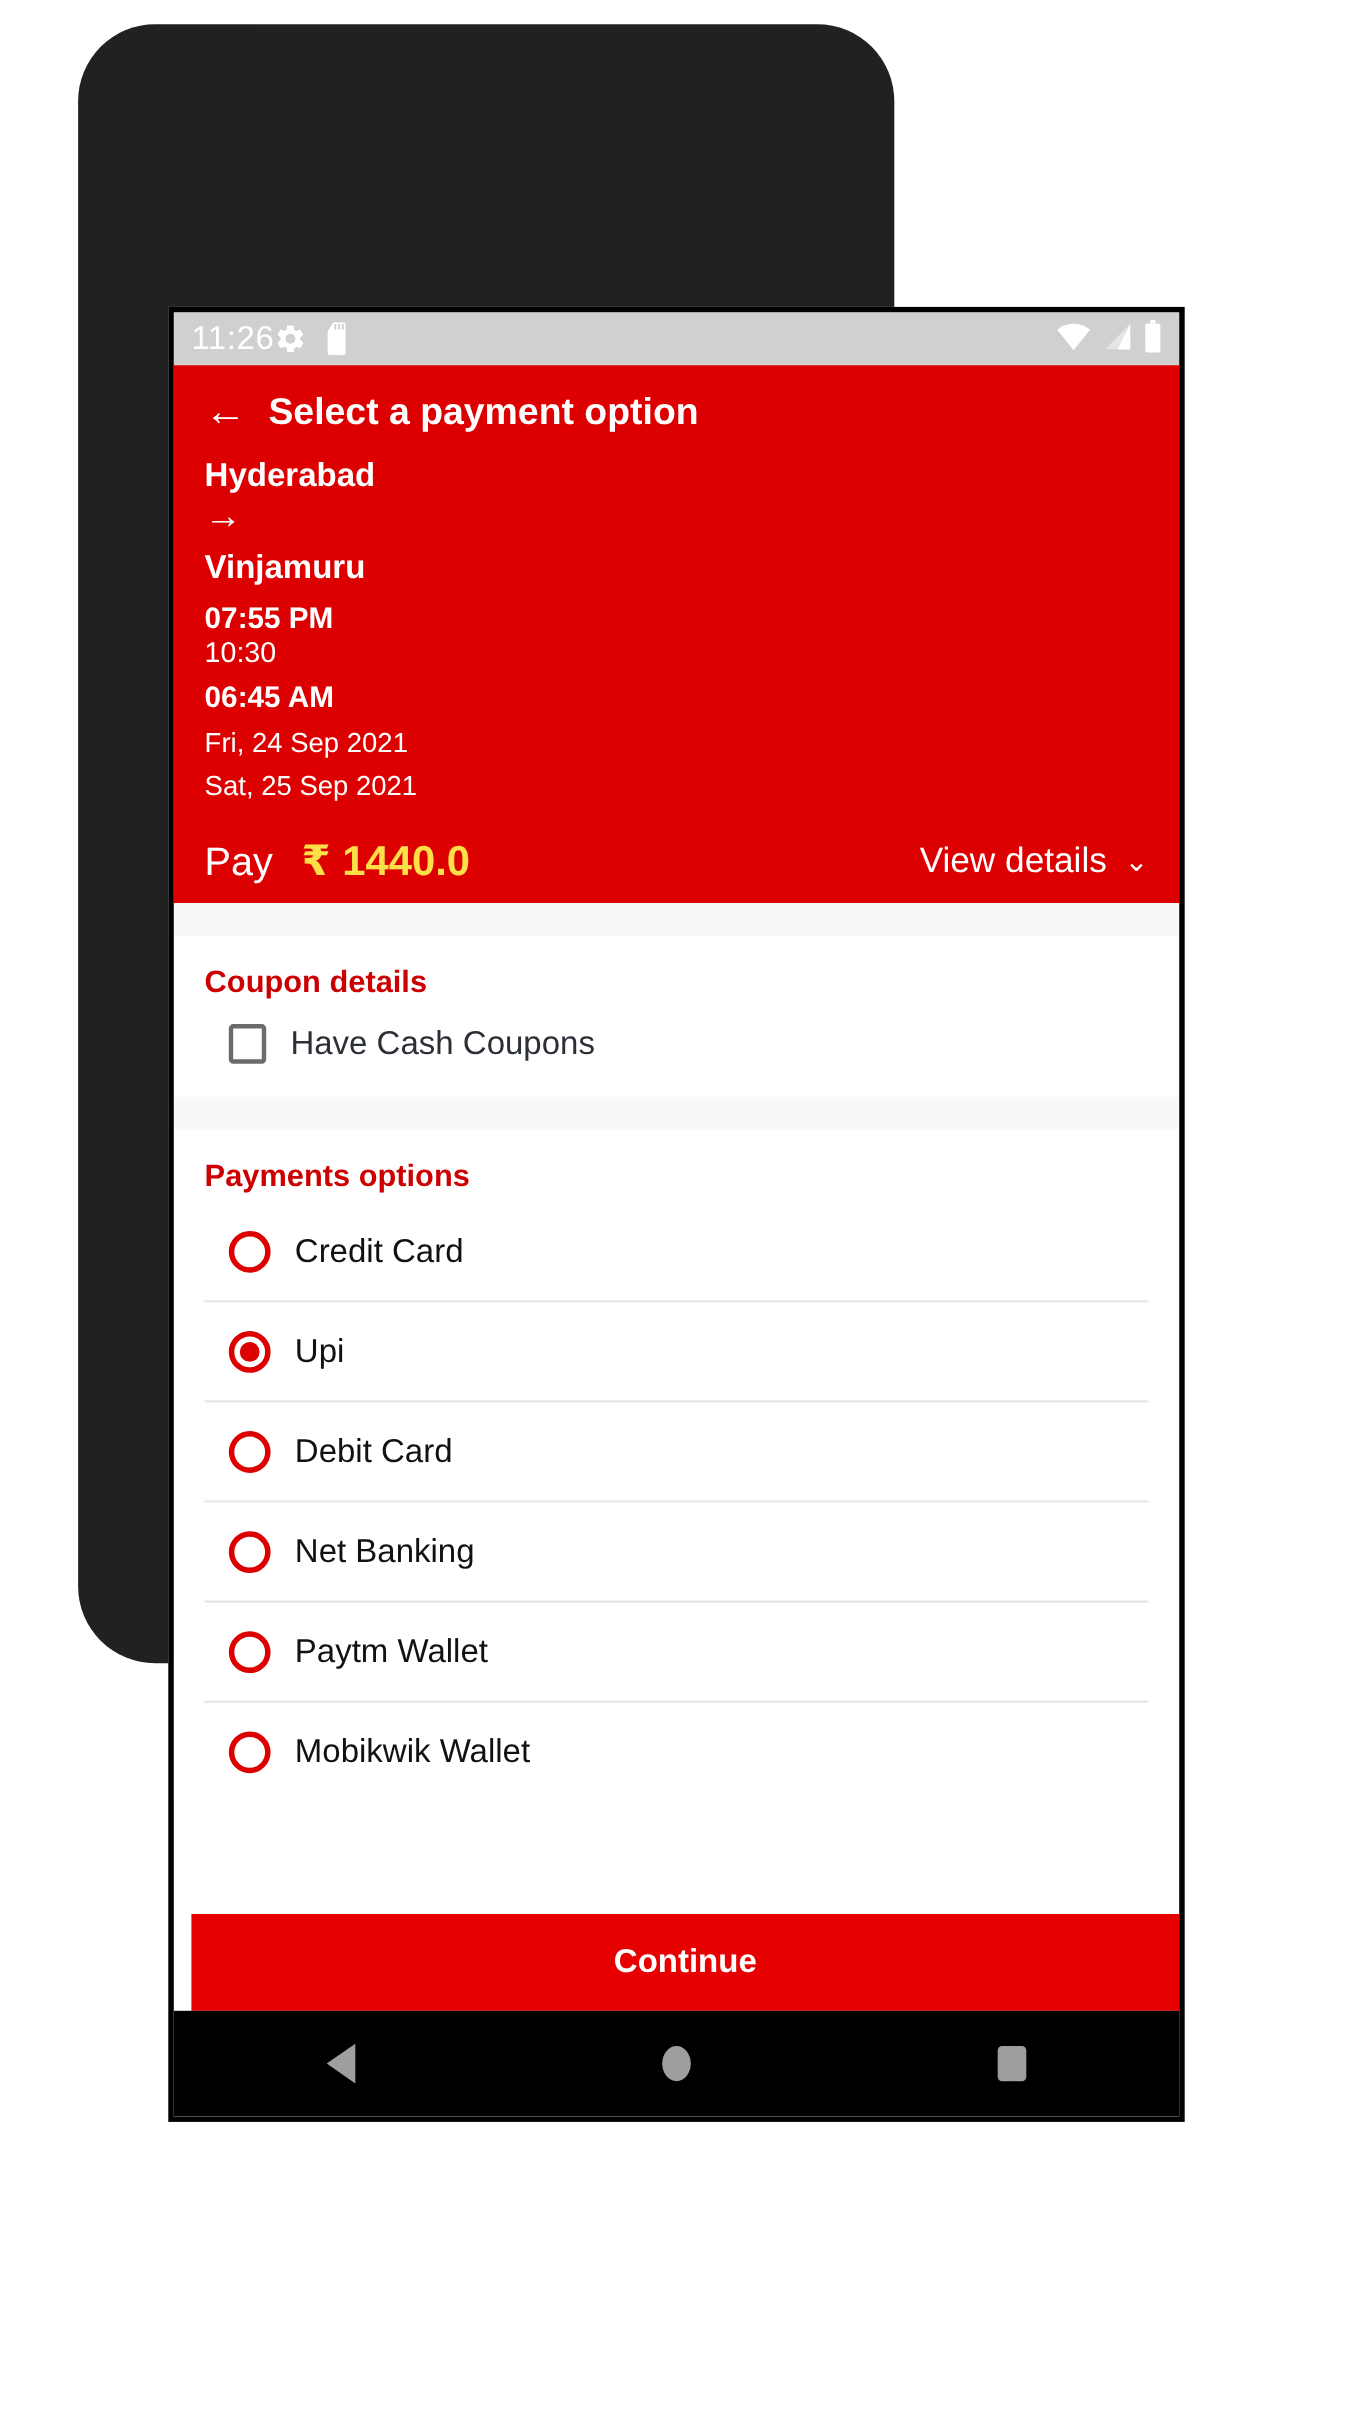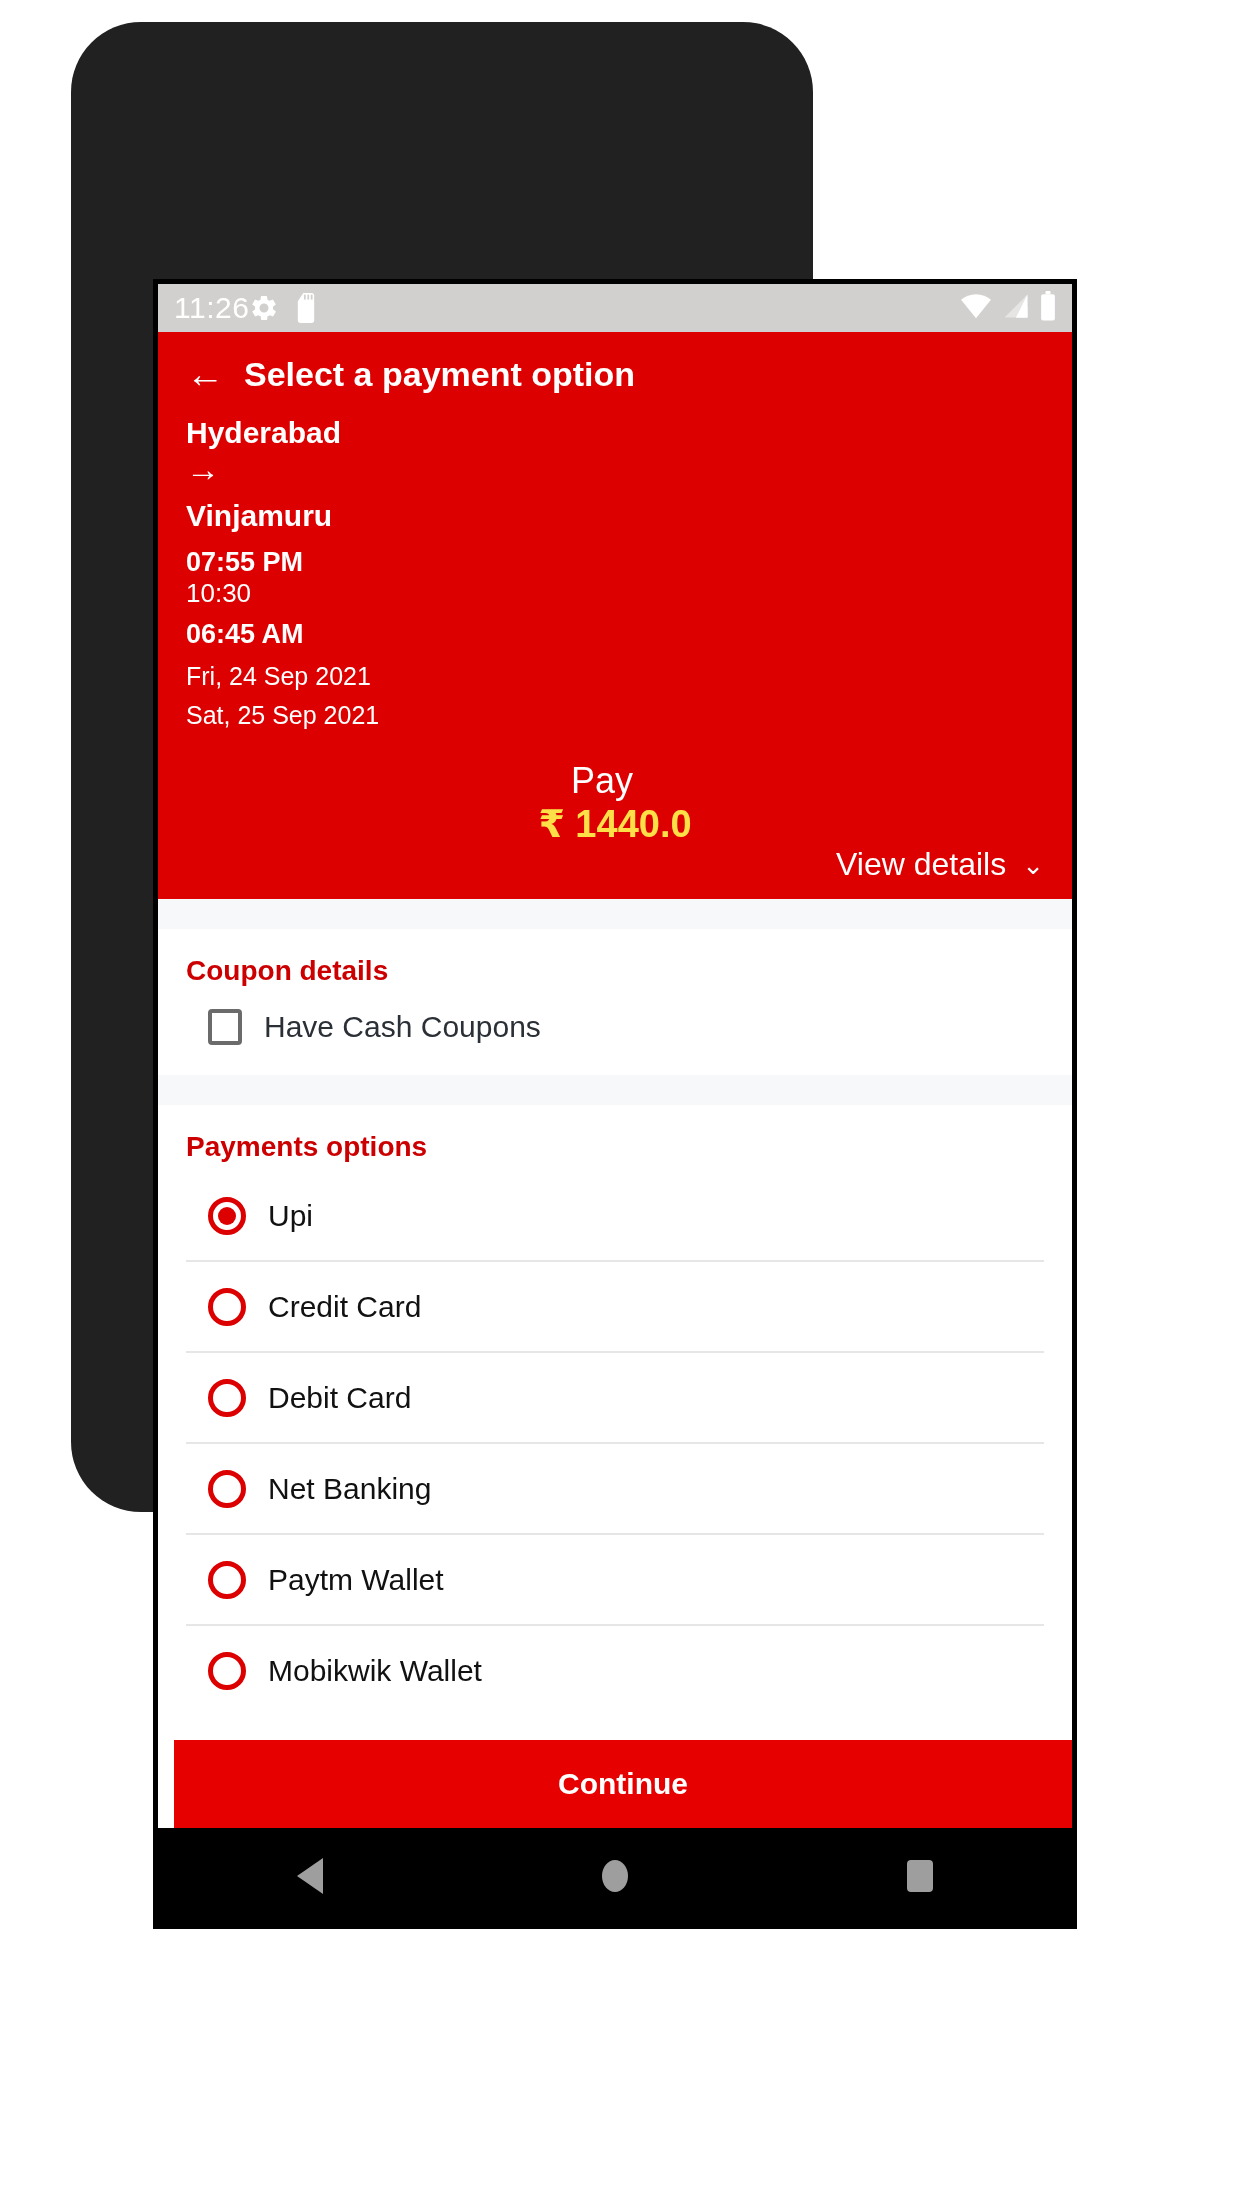--- a/index.html
+++ b/index.html
@@ -63,21 +63,21 @@
   .jrow.r3{margin-bottom:30px;}
   .place{font-size:30px;font-weight:bold;}
   .arrow-mid{font-size:34px;font-weight:bold;}
   .time{font-size:27px;font-weight:bold;}
   .dur{font-size:26px;font-weight:normal;}
   .date{font-size:25px;font-weight:normal;}
   .col-l{text-align:left;flex:1;}
   .col-c{text-align:center;flex:0 0 auto;}
   .col-r{text-align:right;flex:1;margin-top:10px;}
 
-  .payrow{display:flex;align-items:center;padding:0 28px;margin-top:8px;flex-direction:column;}
+  .payrow{display:flex;align-items:center;padding:0 28px;margin-top:8px;}
   .pay-label{font-size:36px;margin-right:26px;}
   .pay-amount{font-size:38px;font-weight:bold;color:#fde047;}
   .view-details{margin-left:auto;display:flex;align-items:center;font-size:32px;}
   .chev{margin-left:16px;font-size:26px;line-height:1;}
 
   
   .gap{height:30px;background:#f6f8fa;}
   .section{background:#ffffff;padding:0 28px;}
   .sec-title{color:#cc0000;font-size:28px;font-weight:bold;padding:26px 0 8px 0;}
 
@@ -211,31 +211,31 @@
         <span class="check-label">Have Cash Coupons</span>
       </div>
     </div>
 
     <div class="gap"></div>
     <div class="section">
       <div class="sec-title">Payments options</div>
       <div class="radio-list">
 
         <div class="radio-row">
+          <span class="radio">
+              <span class="dot"></span>
+            </span>
+          <span class="radio-label">Credit Card</span>
+        </div>
+
+        <div class="radio-row">
           <span class="radio sel">
               <span class="dot"></span>
             </span>
           <span class="radio-label">Upi</span>
-        </div>
-
-        <div class="radio-row">
-          <span class="radio">
-              <span class="dot"></span>
-            </span>
-          <span class="radio-label">Credit Card</span>
         </div>
 
         <div class="radio-row">
           <span class="radio">
               <span class="dot"></span>
             </span>
           <span class="radio-label">Debit Card</span>
         </div>
 
         <div class="radio-row">

